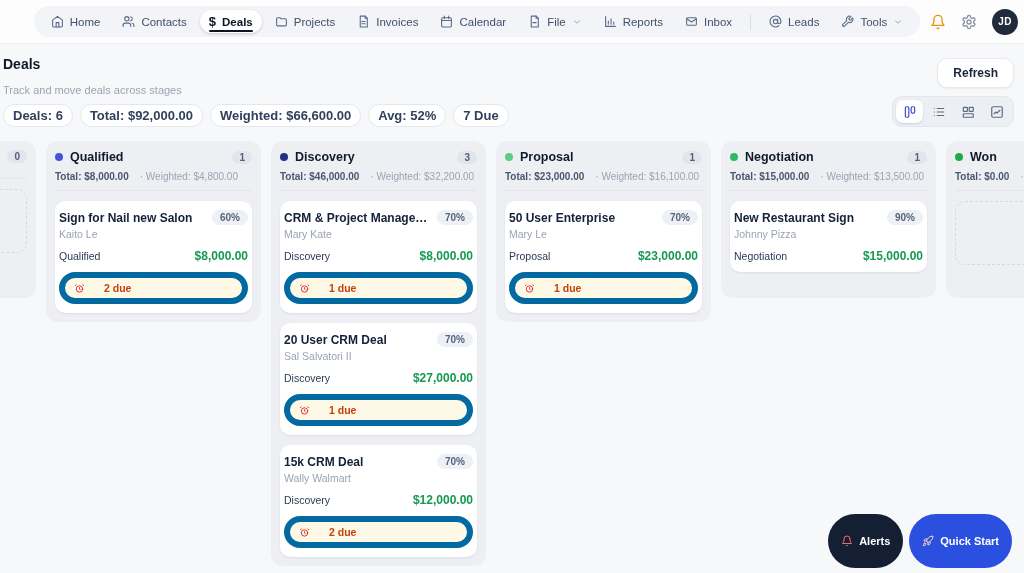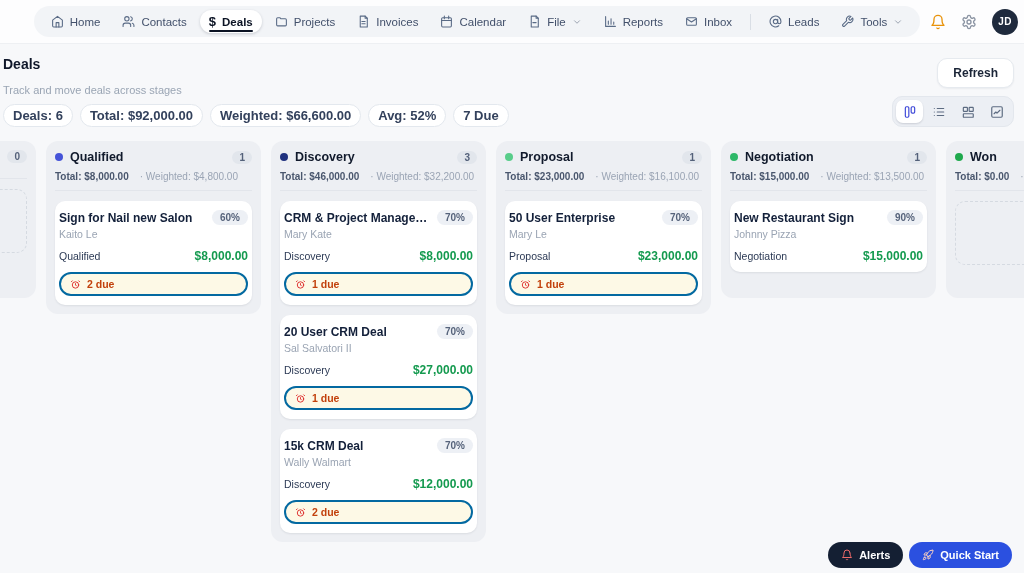--- a/index.html
+++ b/index.html
@@ -108,33 +108,33 @@
   }
   .card-pct {
     background:#edf0f5; border-radius:999px; padding:2px 8px; margin-left:6px; flex:none;
     font-size:10px; font-weight:600; color:#56637b;
   }
   .card-contact { margin-top:3px; font-size:10.5px; color:#9aa4b3; }
   .card-row { margin-top:9px; display:flex; align-items:center; justify-content:space-between; }
   .card-stage { font-size:10.5px; color:#2c3a55; }
   .card-amount { font-size:12px; font-weight:800; color:#149a4f; }
   .card-due {
-    margin-top:9px; border:2px solid #0369a1; background:#fdf9e6; border-radius:999px;
-    padding:4px 9px; display:flex; align-items:center; gap:6px;
+    margin-top:9px; border:6px solid #0369a1; background:#fdf9e6; border-radius:999px;
+    padding:4px 9px; display:flex; align-items:center; gap:19px;
     font-size:10.5px; font-weight:700; color:#c2410c;
   }
   .card-due svg { width:11px; height:11px; fill:none; stroke:#dc2626; stroke-width:2; stroke-linecap:round; stroke-linejoin:round; }
   .dropzone { margin-top:10px; height:64px; border:1.5px dashed #d5dae1; border-radius:10px; }
 
   
   .float-btns { position:fixed; right:12px; bottom:5px; display:flex; gap:6px; }
   .float-btn {
     border:none; border-radius:999px; display:flex; align-items:center; gap:6px;
     font-size:11px; font-weight:700; color:#fff; cursor:pointer;
-    font-family:"Liberation Sans", sans-serif; padding:7px 13px;
+    font-family:"Liberation Sans", sans-serif; padding:21px 13px;
   }
   .alerts-btn { background:#141f33; }
   .quickstart-btn { background:#2b50e0; }
   .float-btn svg { width:12px; height:12px; fill:none; stroke-width:2; stroke-linecap:round; stroke-linejoin:round; }
 </style>
 </head>
 <body>
 
 <header class="topbar">
   <nav class="nav-pill" id="nav-pill">

